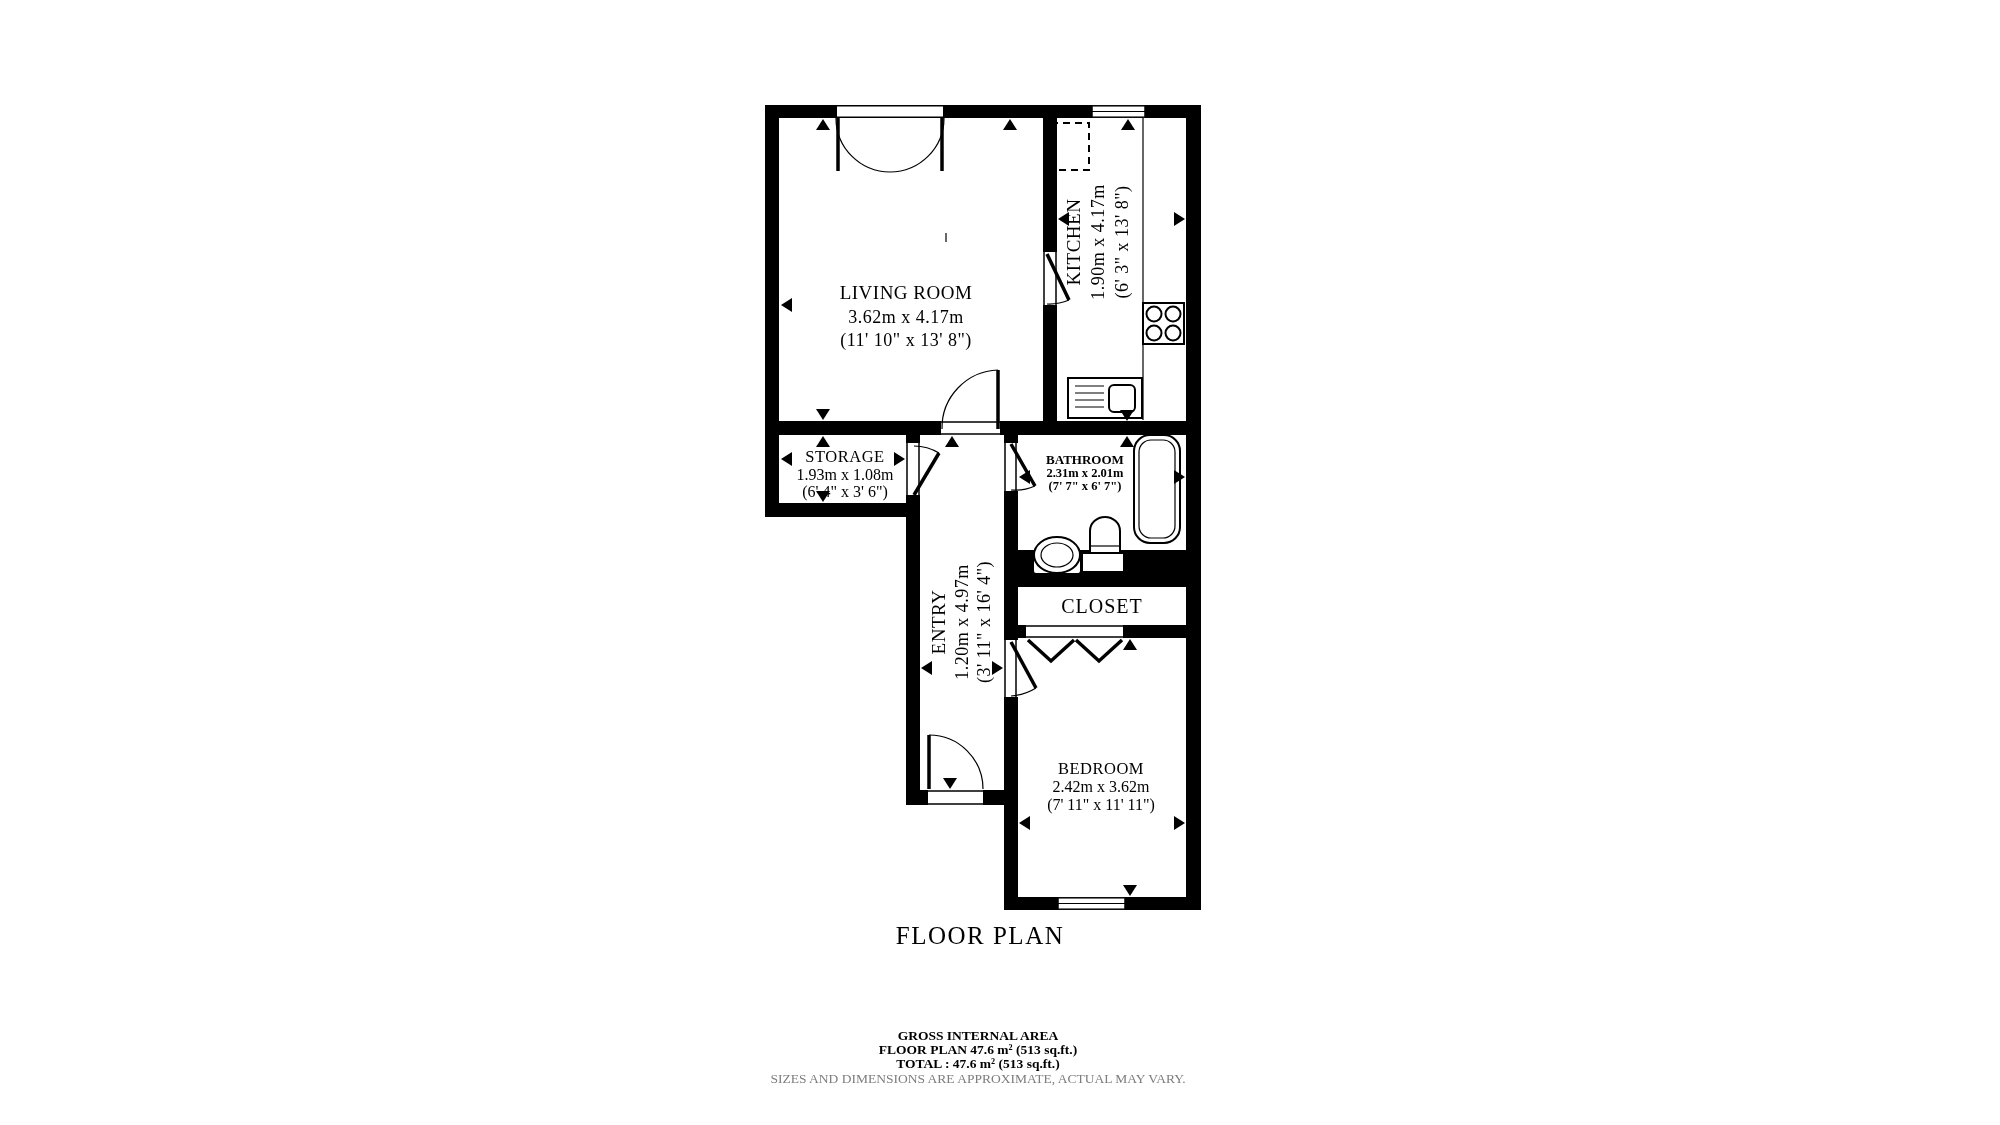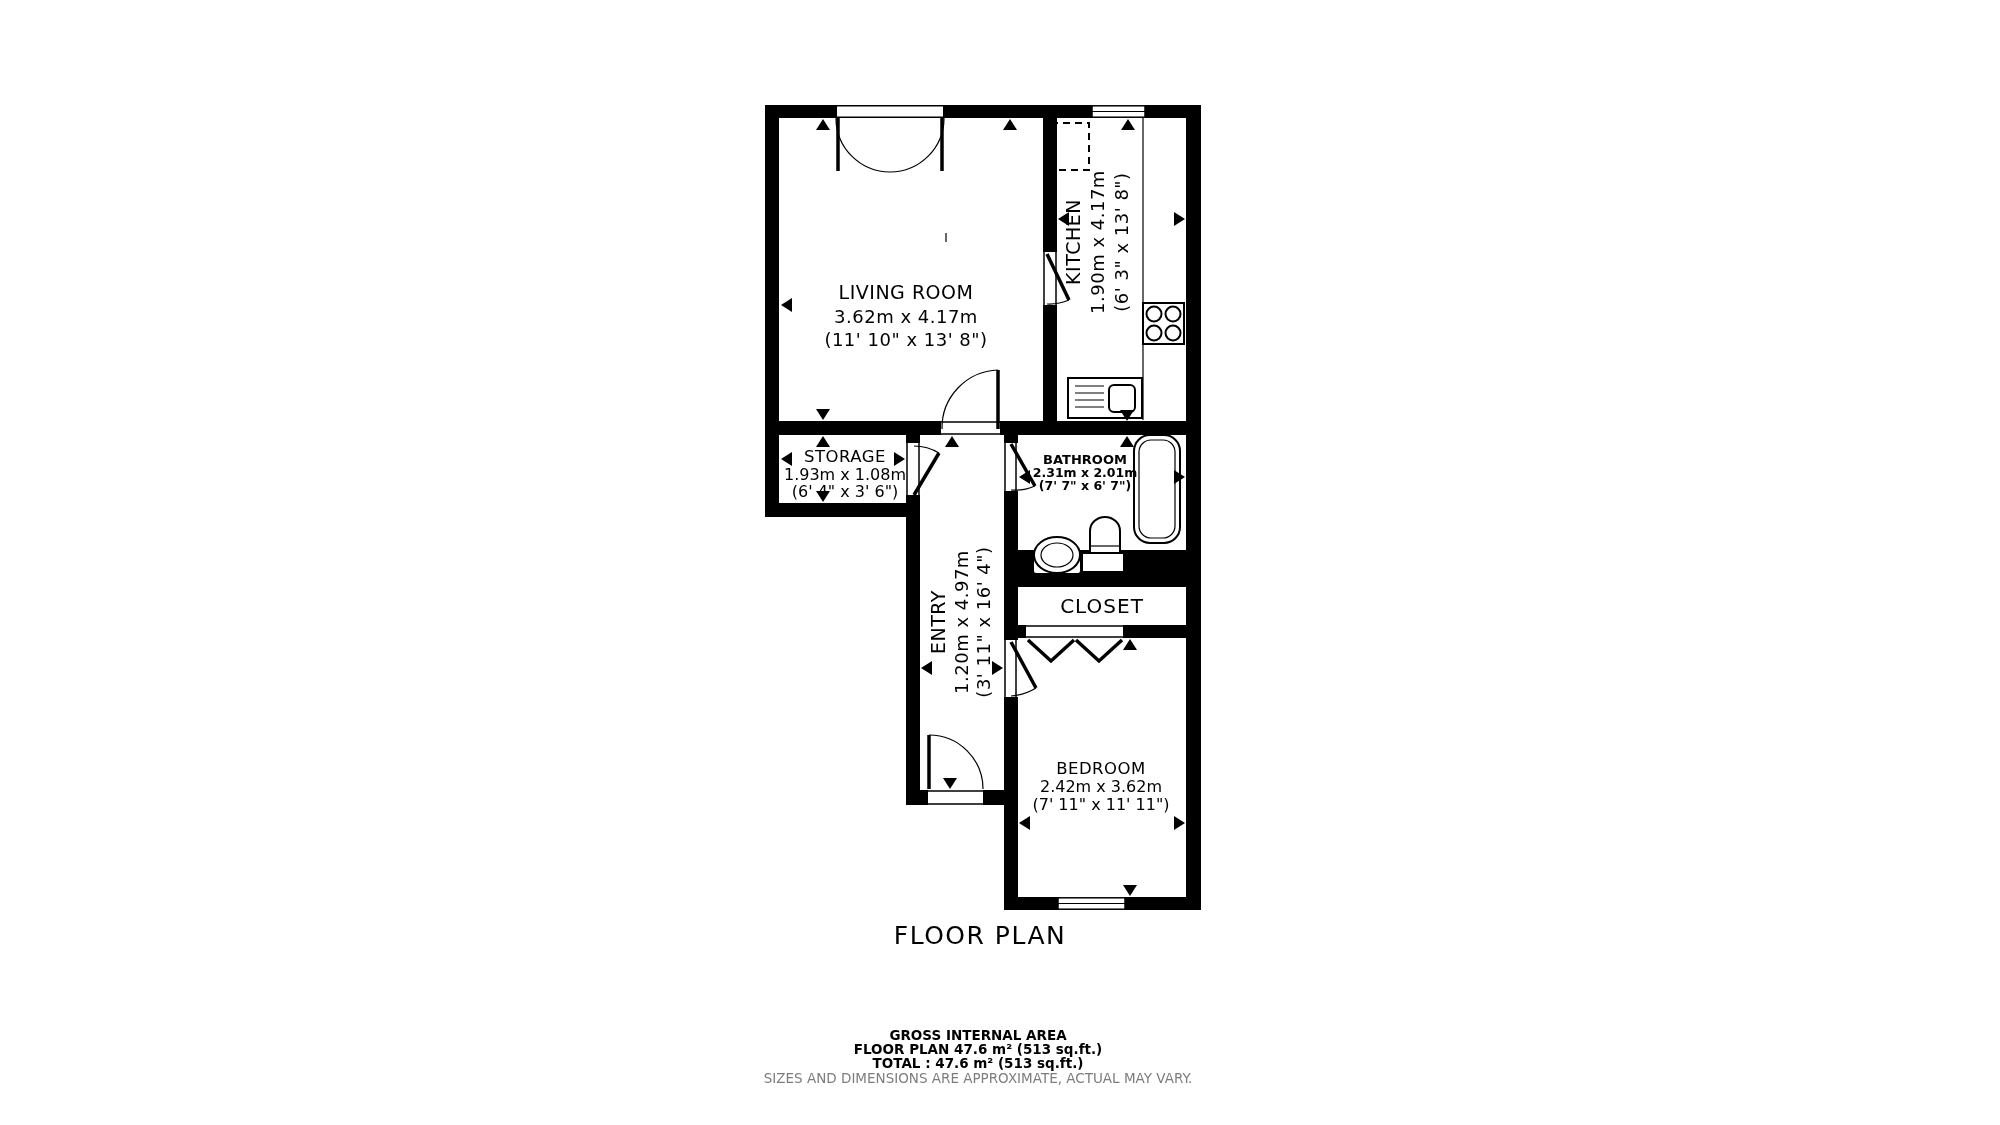--- a/index.html
+++ b/index.html
@@ -1,21 +1,21 @@
 <!DOCTYPE html>
 <html><head>
 <meta charset="utf-8">
 <style>
   html,body{margin:0;padding:0;}
   body{
     width:2000px;height:1125px;background:#ffffff;
     font-family:"DejaVu Sans","Liberation Sans",sans-serif;
     position:relative;overflow:hidden;
   }
-  #plan-stage{position:absolute;left:0;top:0;width:2000px;height:1125px;}
+  #plan-stage{position:absolute;left:0;top:0;width:2000px;height:1125px;font-family:Liberation Serif, serif;}
   svg text{fill:#000000;}
   .room-name{font-size:19px;letter-spacing:0.5px;}
   .room-dim{font-size:18px;letter-spacing:0.5px;}
   .room-name-sm{font-size:16.5px;letter-spacing:0.5px;}
   .room-dim-sm{font-size:16px;}
   .room-name-xs{font-size:13px;font-weight:700;}
   .room-dim-xs{font-size:12.5px;font-weight:700;}
   .closet-name{font-size:20px;letter-spacing:1px;}
   .plan-title{font-size:25px;letter-spacing:1.5px;}
   .footer-line{font-size:13.5px;font-weight:700;}

